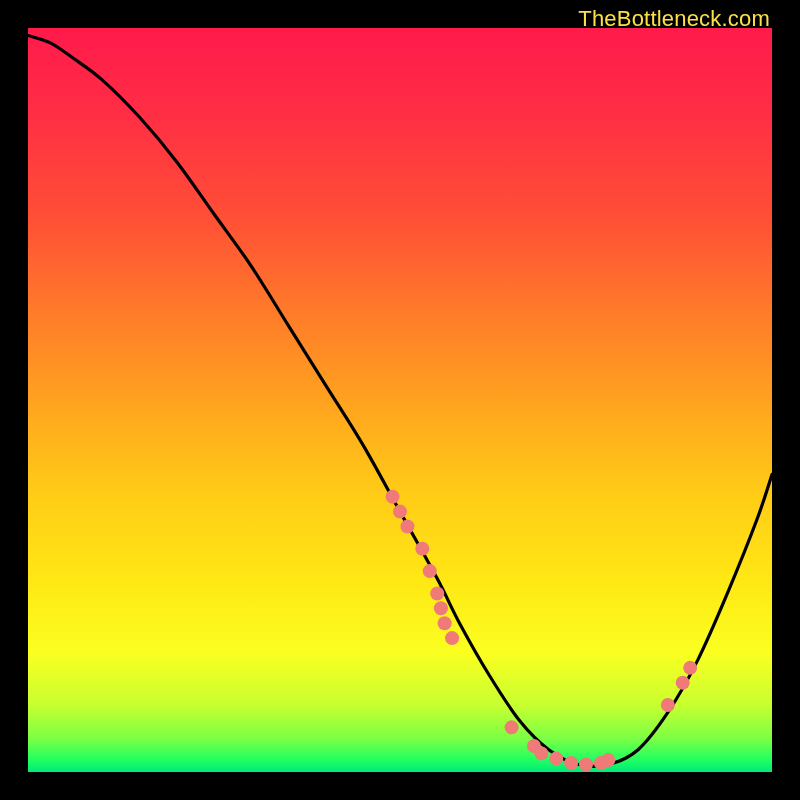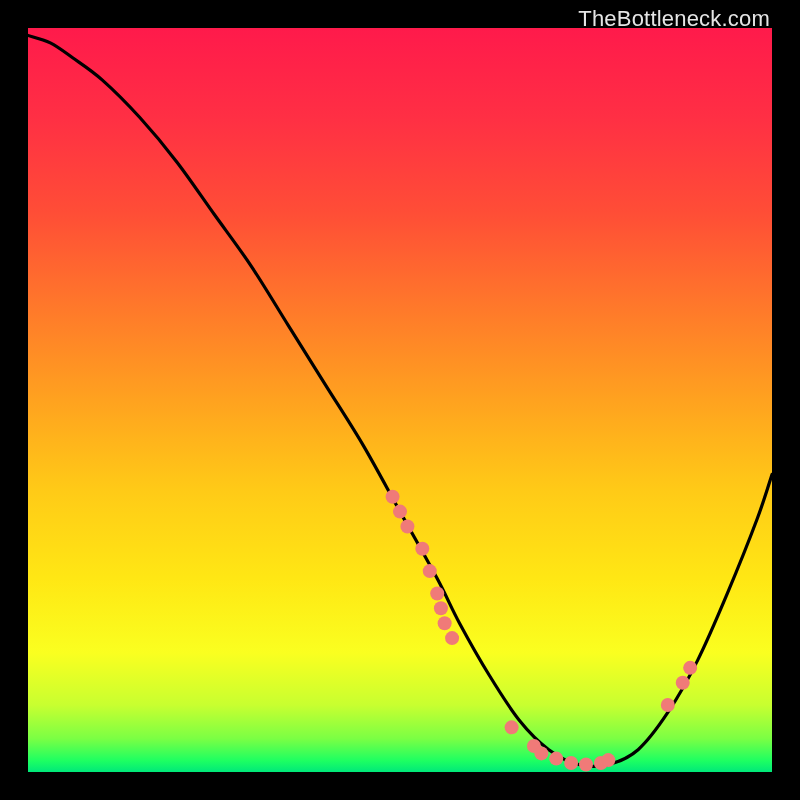--- a/index.html
+++ b/index.html
@@ -23,21 +23,21 @@
     position: absolute;
     left: 0;
     top: 0;
     width: 744px;
     height: 744px;
   }
   .watermark {
     position: absolute;
     top: 6px;
     right: 30px;
-    color: #e5e5e5;
+    color: #fde047;
     font-size: 22px;
     font-weight: 500;
     letter-spacing: 0.2px;
     user-select: none;
   }
   svg { display: block; }
 </style>
 </head>
 <body>
 

